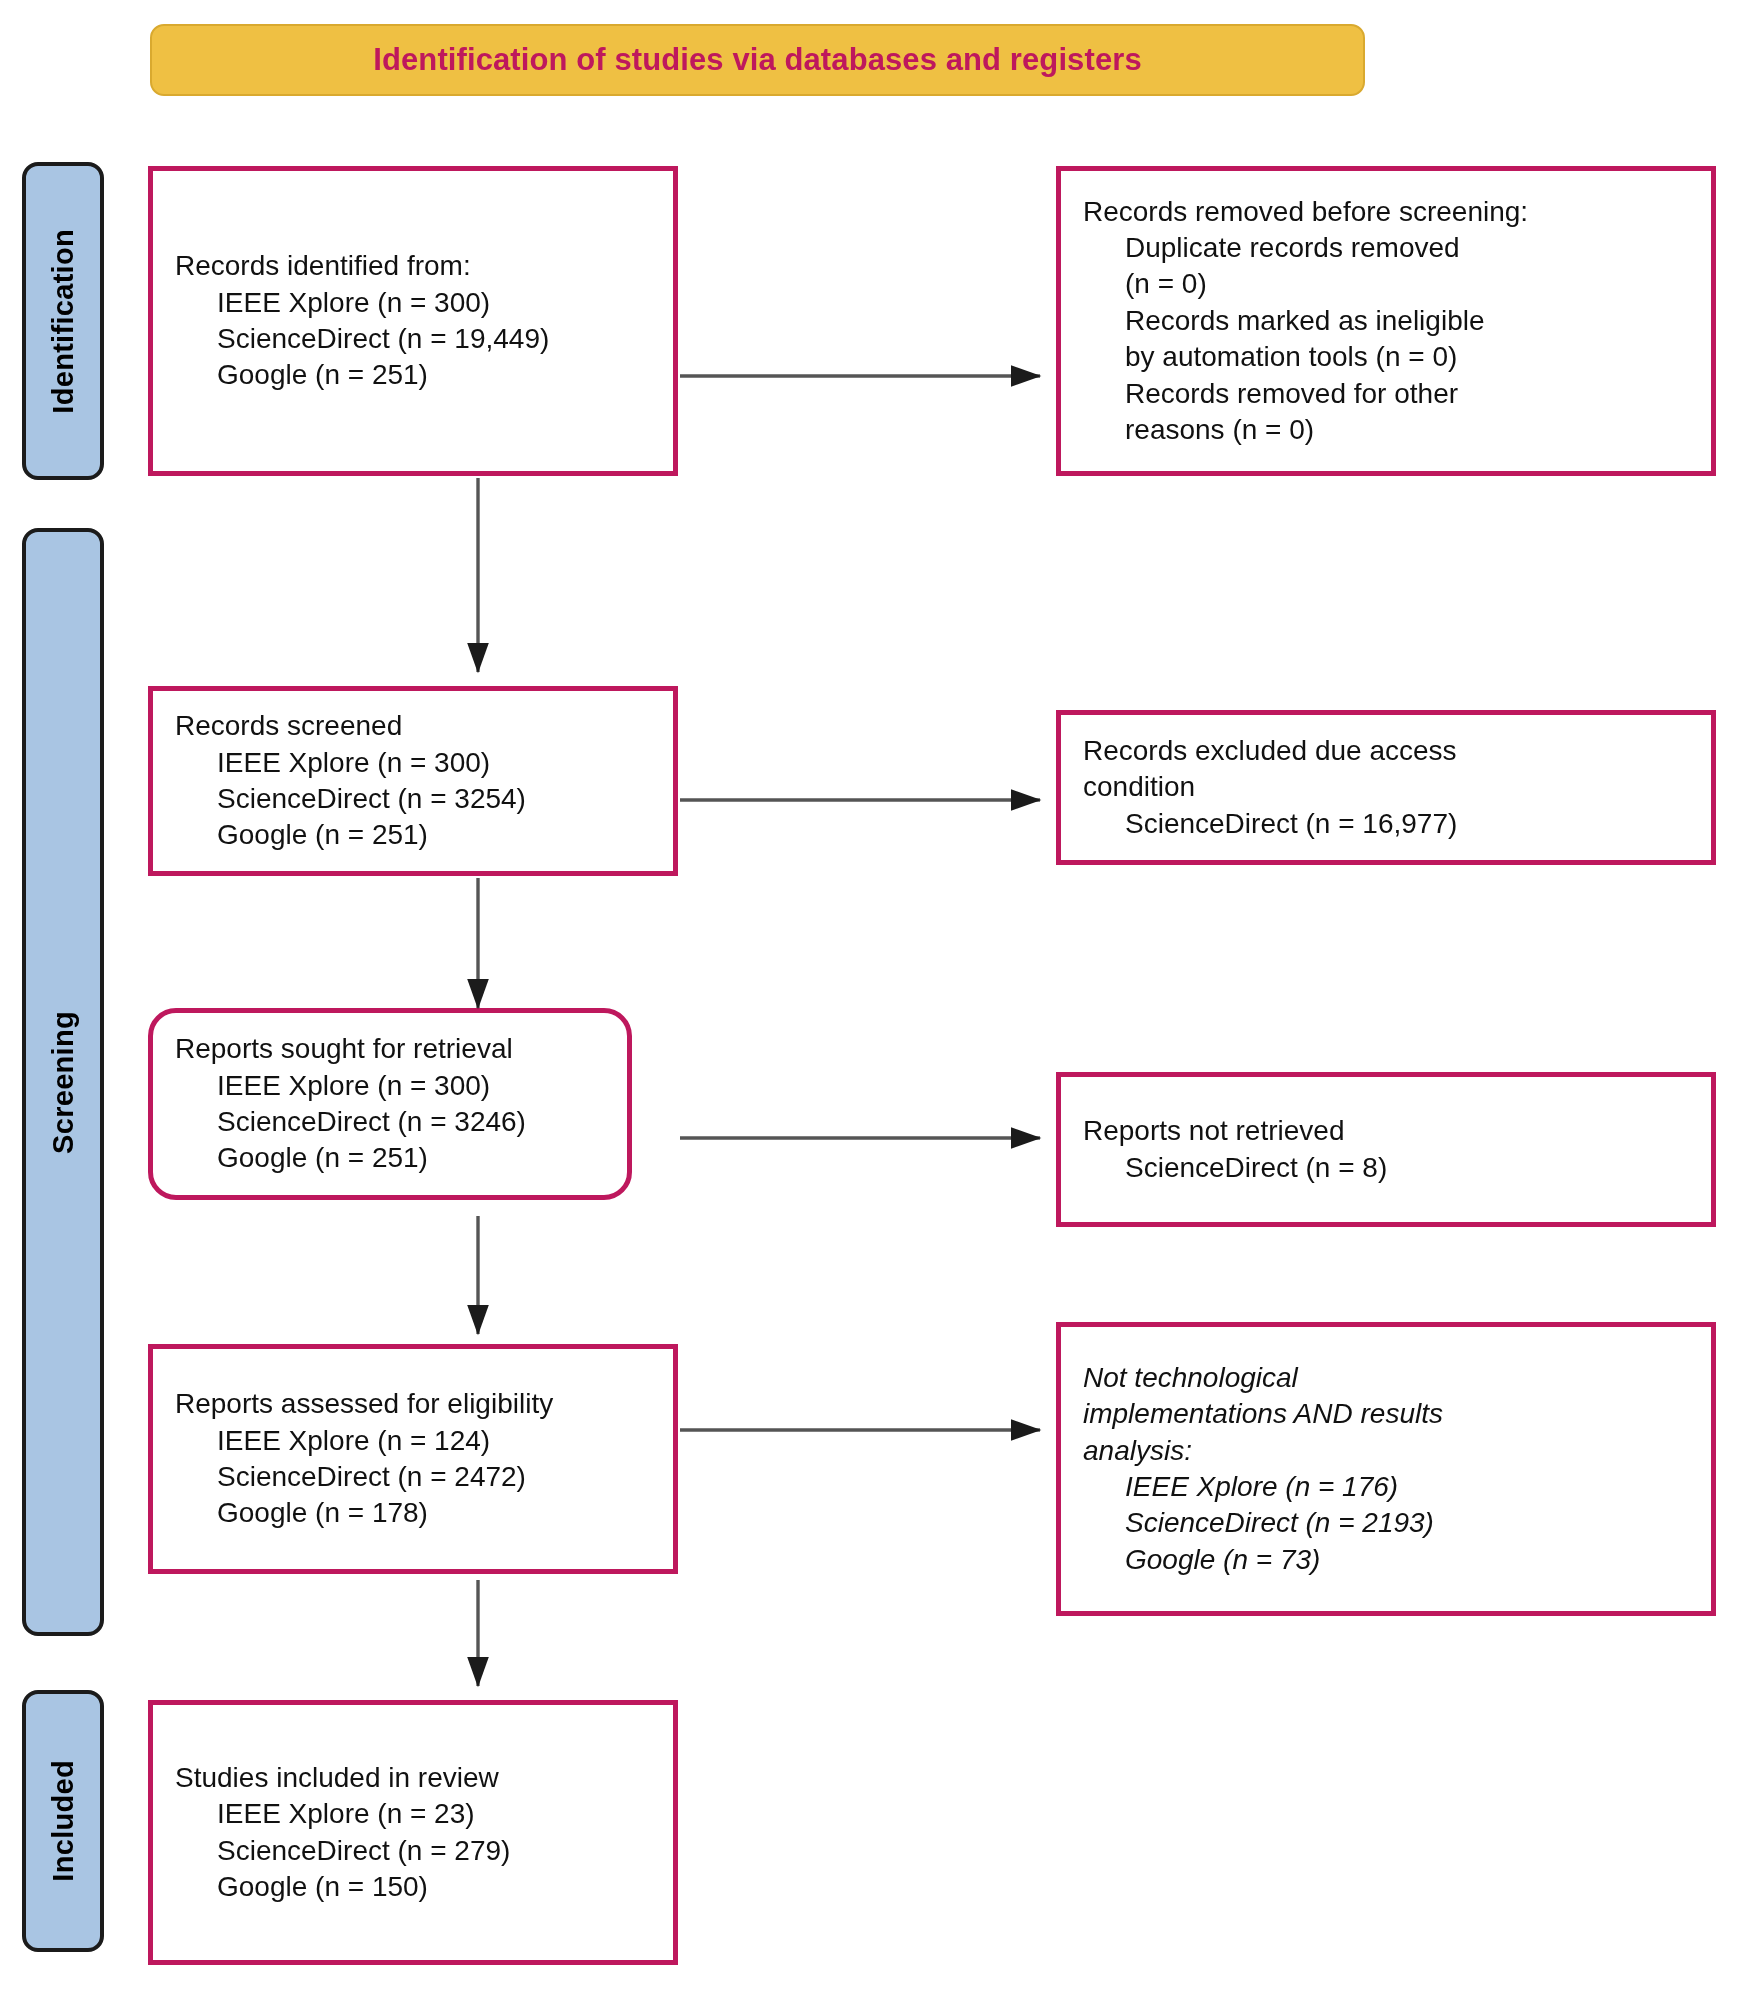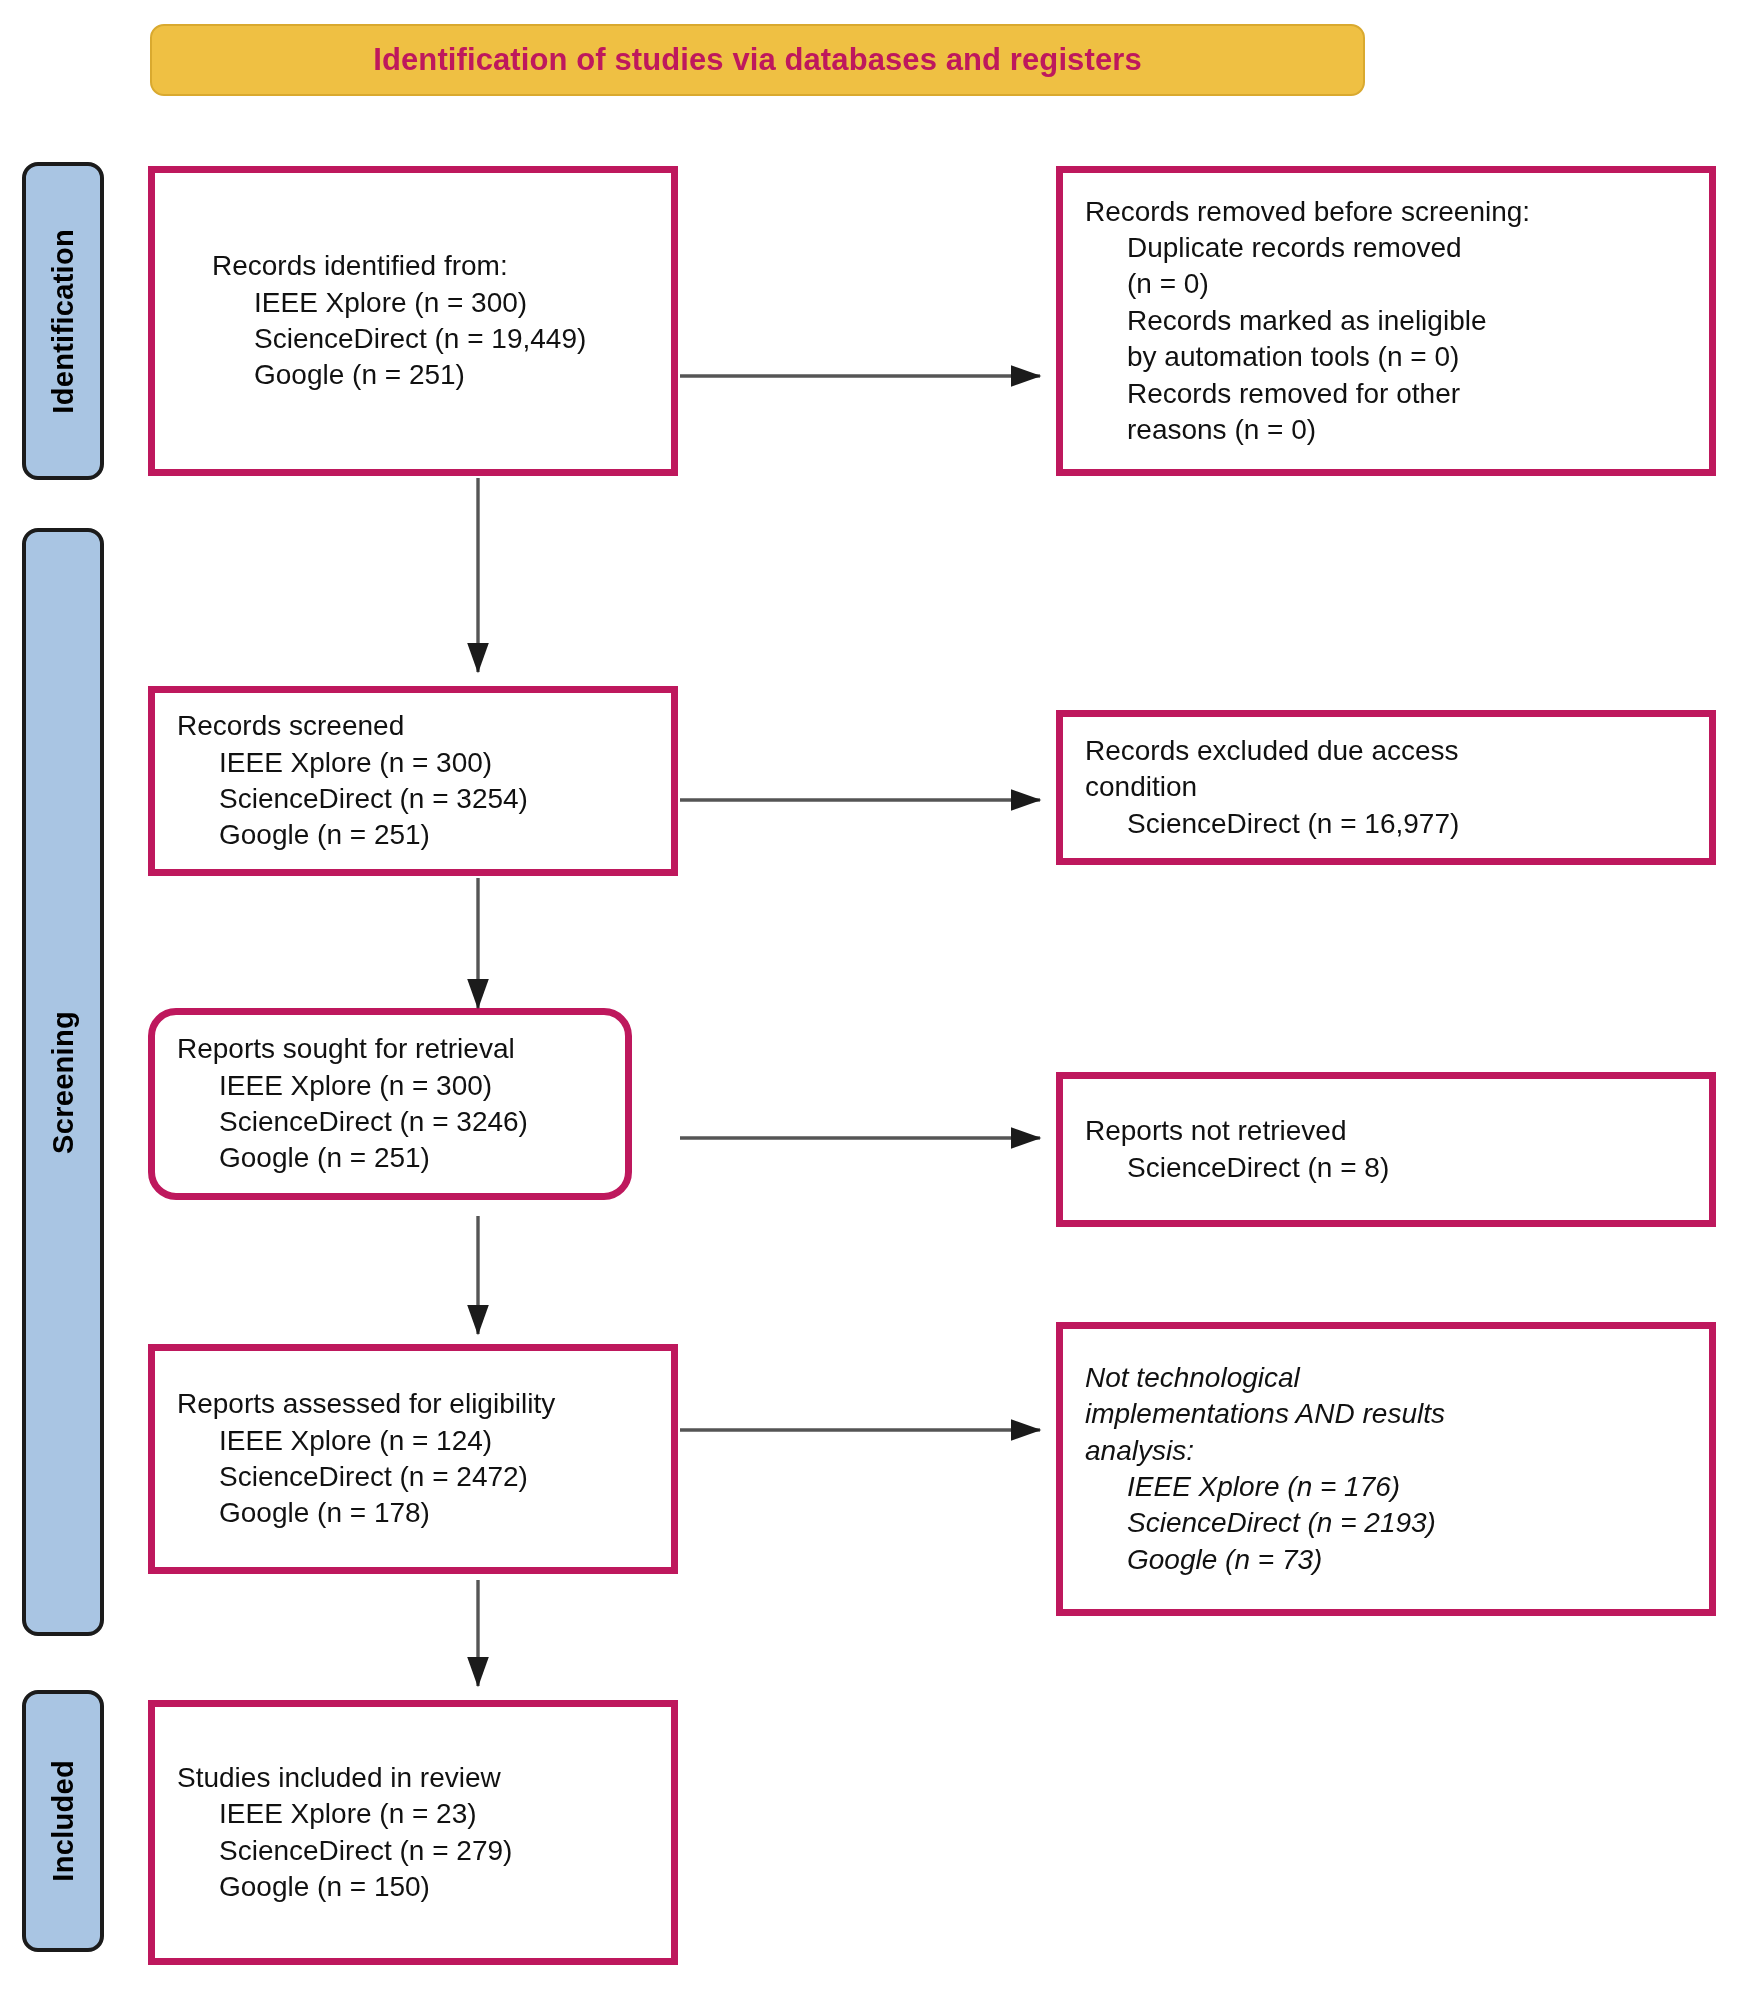--- a/index.html
+++ b/index.html
@@ -63,40 +63,40 @@
     white-space: nowrap;
   }
   #stage-identification { left: 22px; top: 162px; width: 82px; height: 318px; }
   #stage-screening      { left: 22px; top: 528px; width: 82px; height: 1108px; }
   #stage-included       { left: 22px; top: 1690px; width: 82px; height: 262px; }
 
   
   .flow-box {
     position: absolute;
     background: #ffffff;
-    border: 7px solid #be185d;
+    border: 5px solid #be185d;
     box-sizing: border-box;
     display: flex;
     align-items: center;
   }
   .flow-box .box-body {
     padding: 0 22px;
     width: 100%;
     box-sizing: border-box;
   }
   .line {
     font-size: 28px;
     line-height: 1.30;
     color: #111111;
     white-space: pre-wrap;
   }
   .line.indent { padding-left: 42px; }
 
   
-  #box-identified    { left: 148px; top: 166px;  width: 530px; height: 310px; padding-left: 35px; }
+  #box-identified    { left: 148px; top: 166px;  width: 530px; height: 310px; }
   #box-screened      { left: 148px; top: 686px;  width: 530px; height: 190px; }
   #box-sought        { left: 148px; top: 1008px; width: 484px; height: 192px; border-radius: 28px; }
   #box-assessed      { left: 148px; top: 1344px; width: 530px; height: 230px; }
   #box-included      { left: 148px; top: 1700px; width: 530px; height: 265px; }
 
   
   #box-removed       { left: 1056px; top: 166px;  width: 660px; height: 310px; }
   #box-excluded      { left: 1056px; top: 710px;  width: 660px; height: 155px; }
   #box-notretrieved  { left: 1056px; top: 1072px; width: 660px; height: 155px; }
   #box-nottech       { left: 1056px; top: 1322px; width: 660px; height: 294px; font-style: italic; }

